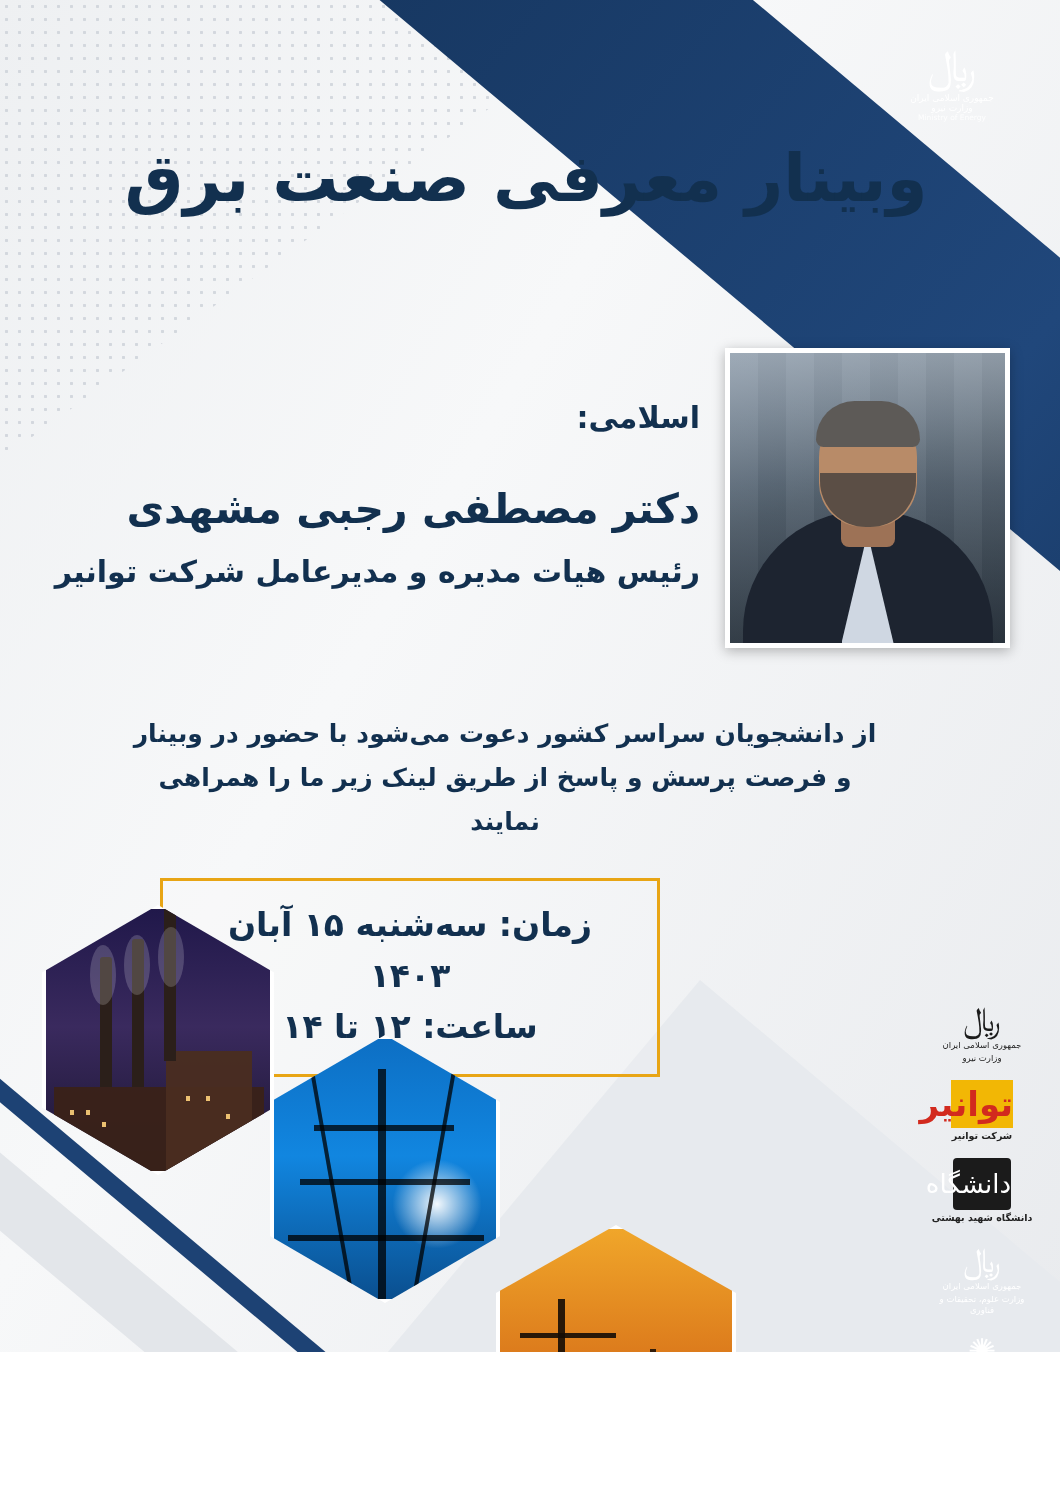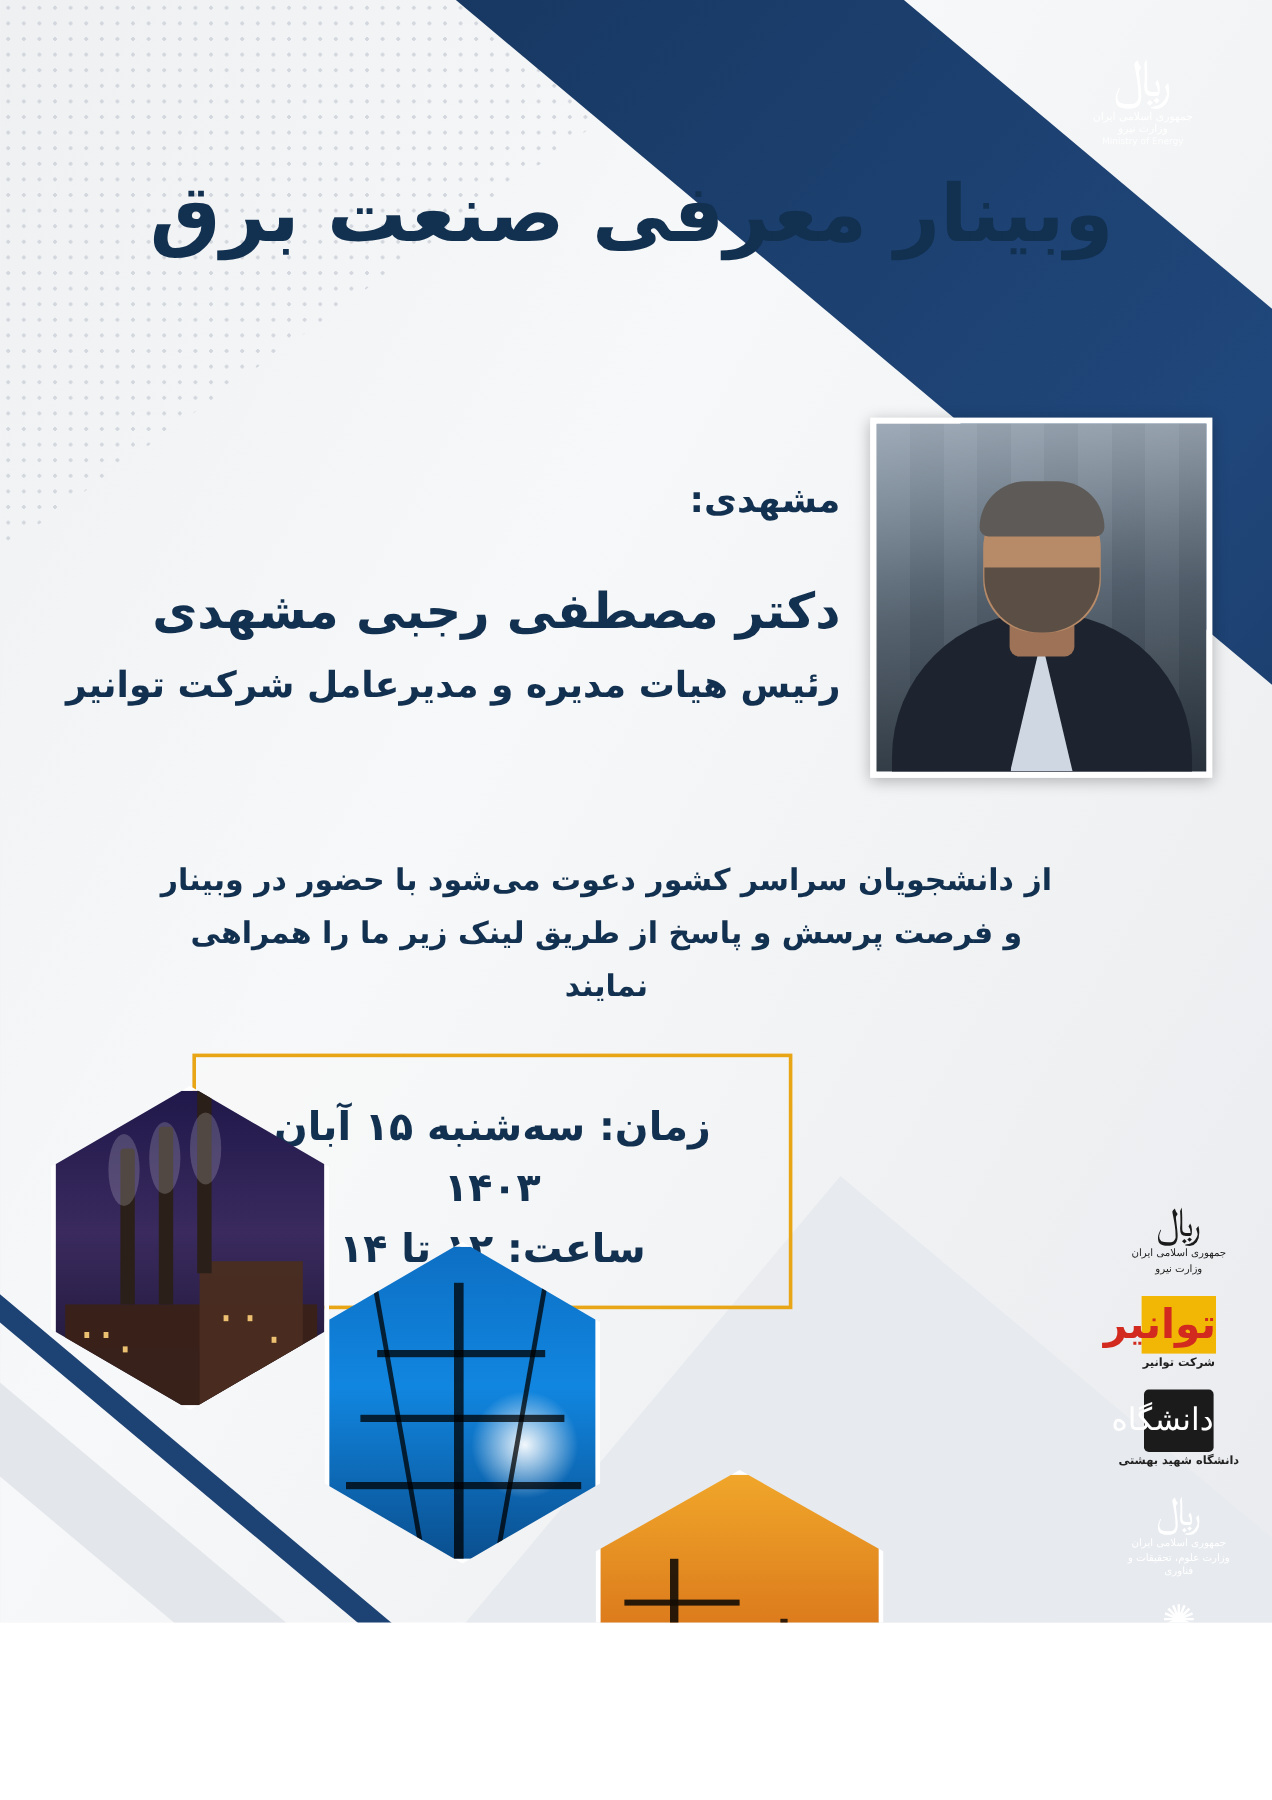--- a/index.html
+++ b/index.html
@@ -193,21 +193,21 @@
     position: absolute; right: 170px; left: 120px; top: 800px;
     text-align: center;
     font-size: 38px; font-weight: bold; color: #e8a515;
     direction: ltr;
     z-index: 5;
   }
 
   
   .datebox {
     position: absolute; right: 400px; top: 878px;
-    width: 500px; padding: 32px 26px 22px;
+    width: 500px; padding: 18px 26px 22px;
     border: 3px solid #e8a515;
     text-align: center; direction: rtl;
     z-index: 5;
     background: rgba(255,255,255,.12);
   }
   .datebox .line {
     font-size: 33px; font-weight: bold; color: #12304f; line-height: 1.55;
   }
 
   
@@ -298,21 +298,21 @@
   <div class="photo">
     <div class="room"></div>
     <div class="suit"></div>
     <div class="shirt"></div>
     <div class="neck"></div>
     <div class="head"></div>
     <div class="beard"></div>
     <div class="hair"></div>
   </div>
 
-  <div class="speaker-label">مشهدی:</div>
+  <div class="speaker-label">اسلامی:</div>
   <div class="speaker-name">دکتر مصطفی رجبی مشهدی</div>
   <div class="speaker-role">رئیس هیات مدیره و مدیرعامل شرکت توانیر</div>
 
   <div class="invite">
     <div>از دانشجویان سراسر کشور دعوت می‌شود با حضور در وبینار</div>
     <div>و فرصت پرسش و پاسخ از طریق لینک زیر ما را همراهی نمایند</div>
   </div>
 
   <div class="datebox">
     <div class="line">زمان: سه‌شنبه ۱۵ آبان ۱۴۰۳</div>

